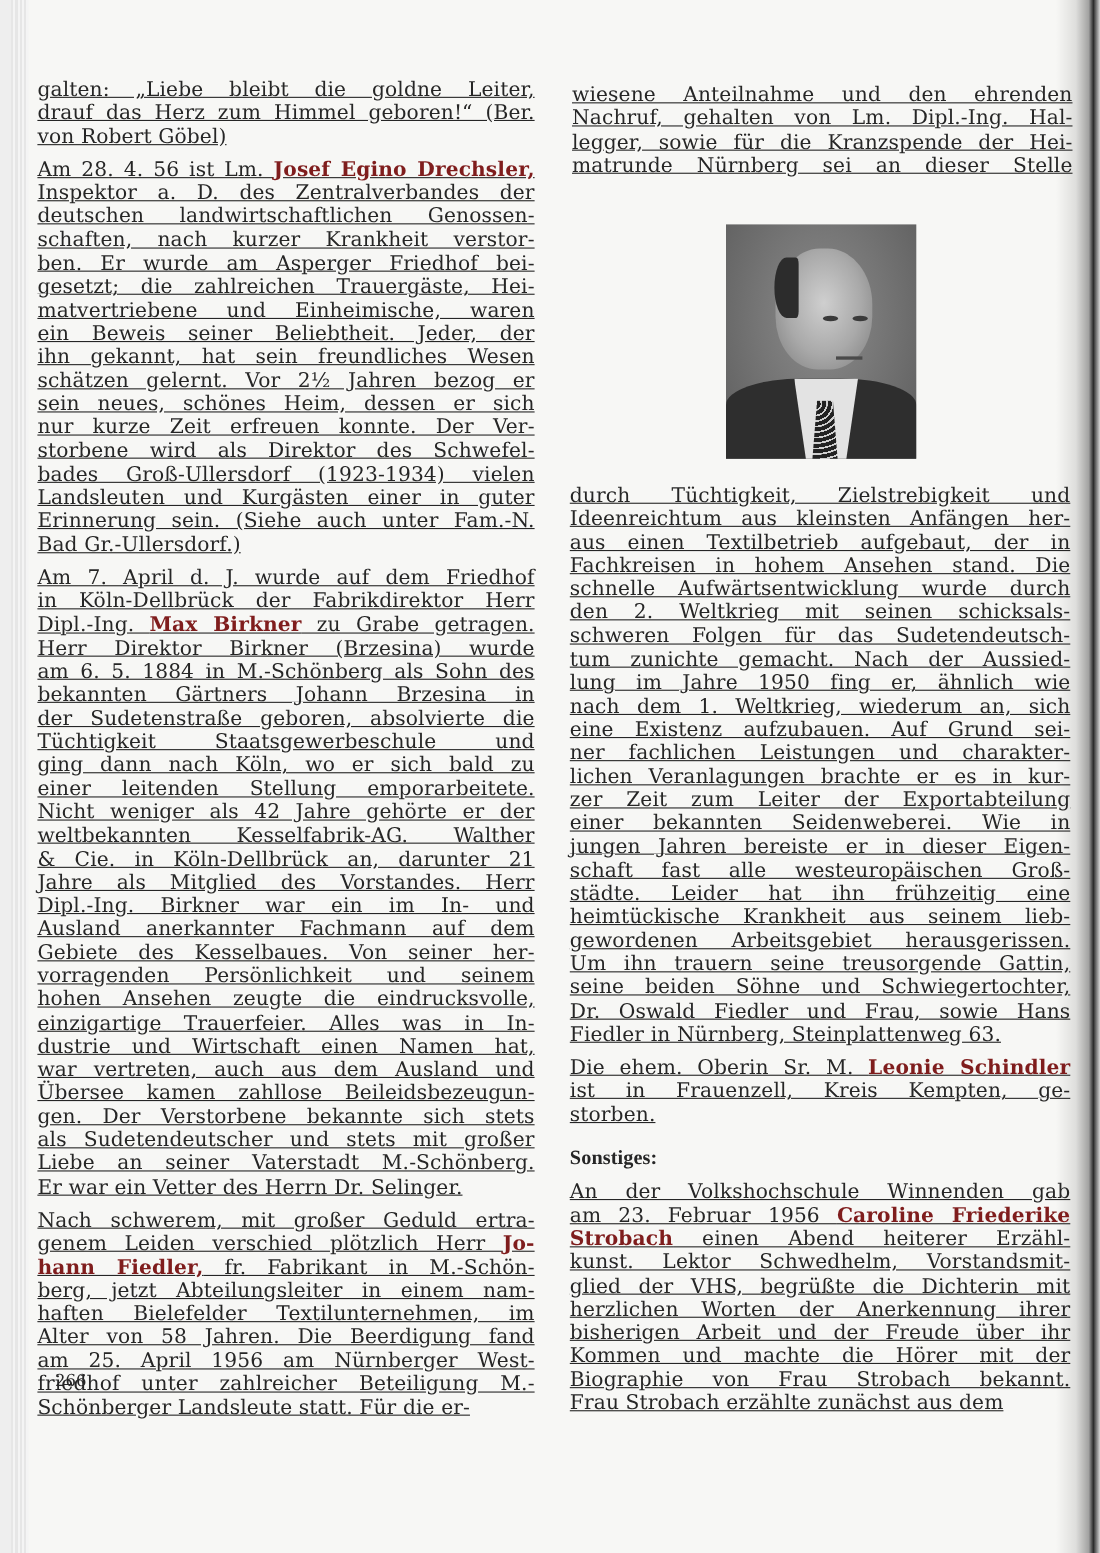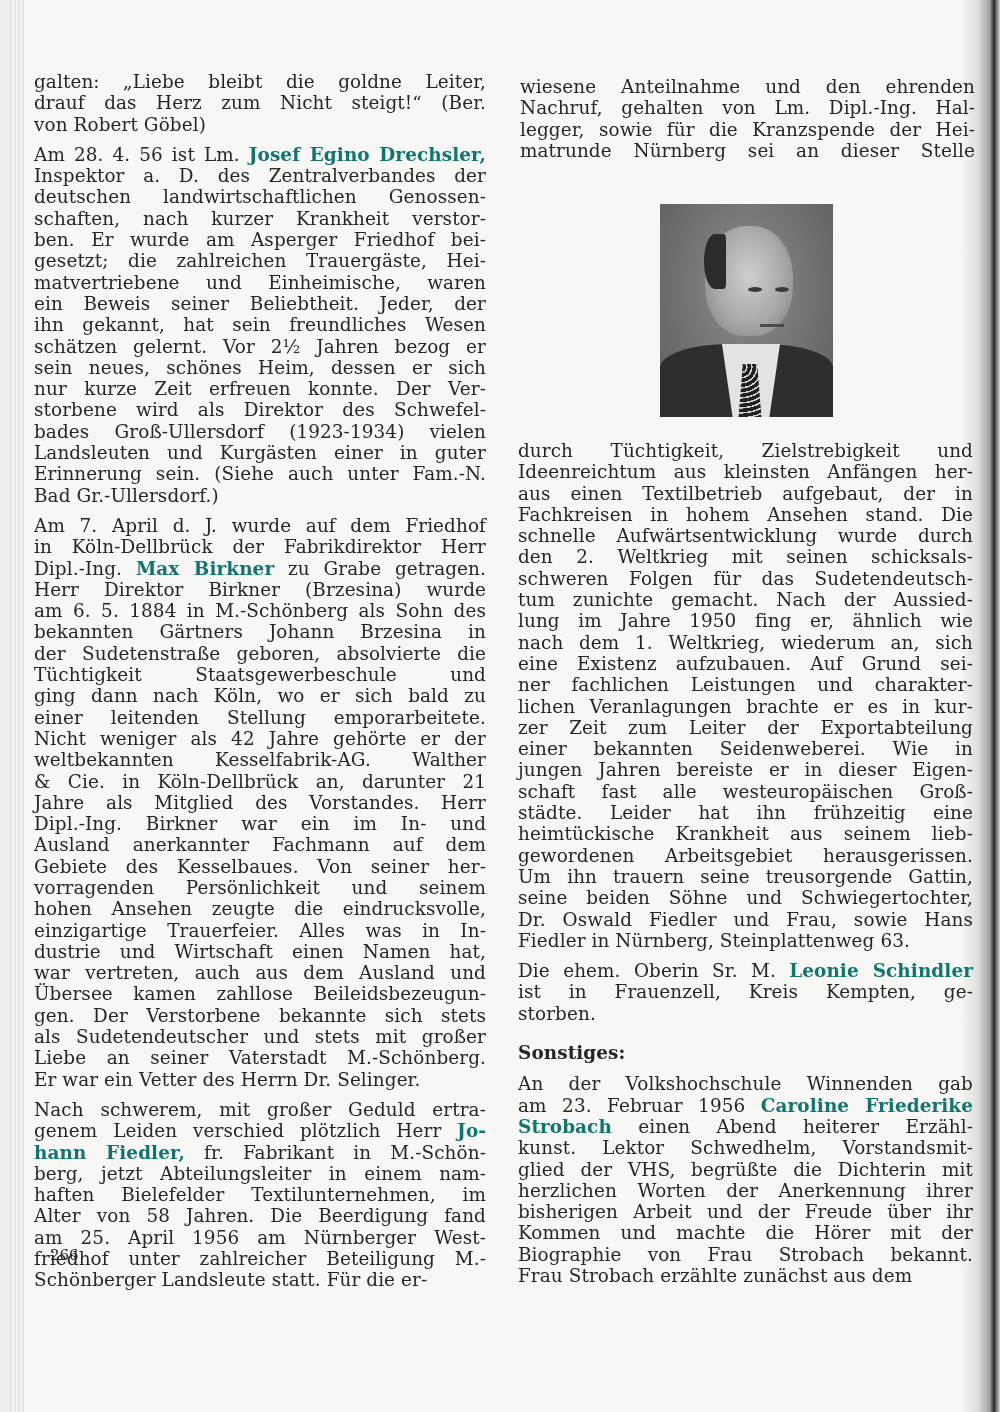--- a/index.html
+++ b/index.html
@@ -25,26 +25,26 @@
     position: absolute;
     font-size: 18.4px;
     line-height: 21.3px;
     text-align: justify;
     hyphens: manual;
     letter-spacing: 0.1px;
   }
   .col-left { left: 34px; top: 71px; width: 452px; }
   .col-right-top { left: 520px; top: 76px; width: 455px; }
   .col-right-bottom { left: 518px; top: 440px; width: 455px; }
-  .para { margin: 0 0 9px 0; }
+  .para { margin: 0 0 9px 0; text-decoration: underline; }
   .para .line { display: block; text-align: justify; text-align-last: justify; }
   .para .line.last { text-align-last: left; }
-  b { font-weight: bold; color: #0f766e; }
+  b { font-weight: bold; color: #7f1d1d; }
   .heading {
-    margin: 18px 0 10px 0; font-weight: bold; font-size: 18.4px;
+    margin: 18px 0 10px 0; font-weight: bold; font-size: 18.4px; font-family: Liberation Serif, serif;
   }
   .photo {
     position: absolute; left: 660px; top: 204px; width: 173px; height: 213px;
     background: radial-gradient(ellipse at 50% 40%, #8c8c8c 0%, #6f6f6f 60%, #5c5c5c 100%);
     overflow: hidden;
   }
   .photo .head {
     position: absolute; left: 45px; top: 22px; width: 88px; height: 110px;
     border-radius: 46% 46% 44% 44%;
     background: radial-gradient(ellipse at 50% 45%, #cfcfcf 0%, #a9a9a9 55%, #7d7d7d 100%);
@@ -78,21 +78,21 @@
 </head>
 <body>
 
 <div class="page"></div>
 <div class="page-edge-left"></div>
 <div class="binding-shadow"></div>
 
 <div class="column col-left">
     <div class="para">
       <span class="line">galten: „Liebe bleibt die goldne Leiter,</span>
-      <span class="line">drauf das Herz zum Nicht steigt!“ (Ber.</span>
+      <span class="line">drauf das Herz zum Himmel geboren!“ (Ber.</span>
       <span class="line last">von Robert Göbel)</span>
     </div>
     <div class="para">
       <span class="line">Am 28. 4. 56 ist Lm. <b>Josef Egino Drechsler,</b></span>
       <span class="line">Inspektor a. D. des Zentralverbandes der</span>
       <span class="line">deutschen landwirtschaftlichen Genossen-</span>
       <span class="line">schaften, nach kurzer Krankheit verstor-</span>
       <span class="line">ben. Er wurde am Asperger Friedhof bei-</span>
       <span class="line">gesetzt; die zahlreichen Trauergäste, Hei-</span>
       <span class="line">matvertriebene und Einheimische, waren</span>

